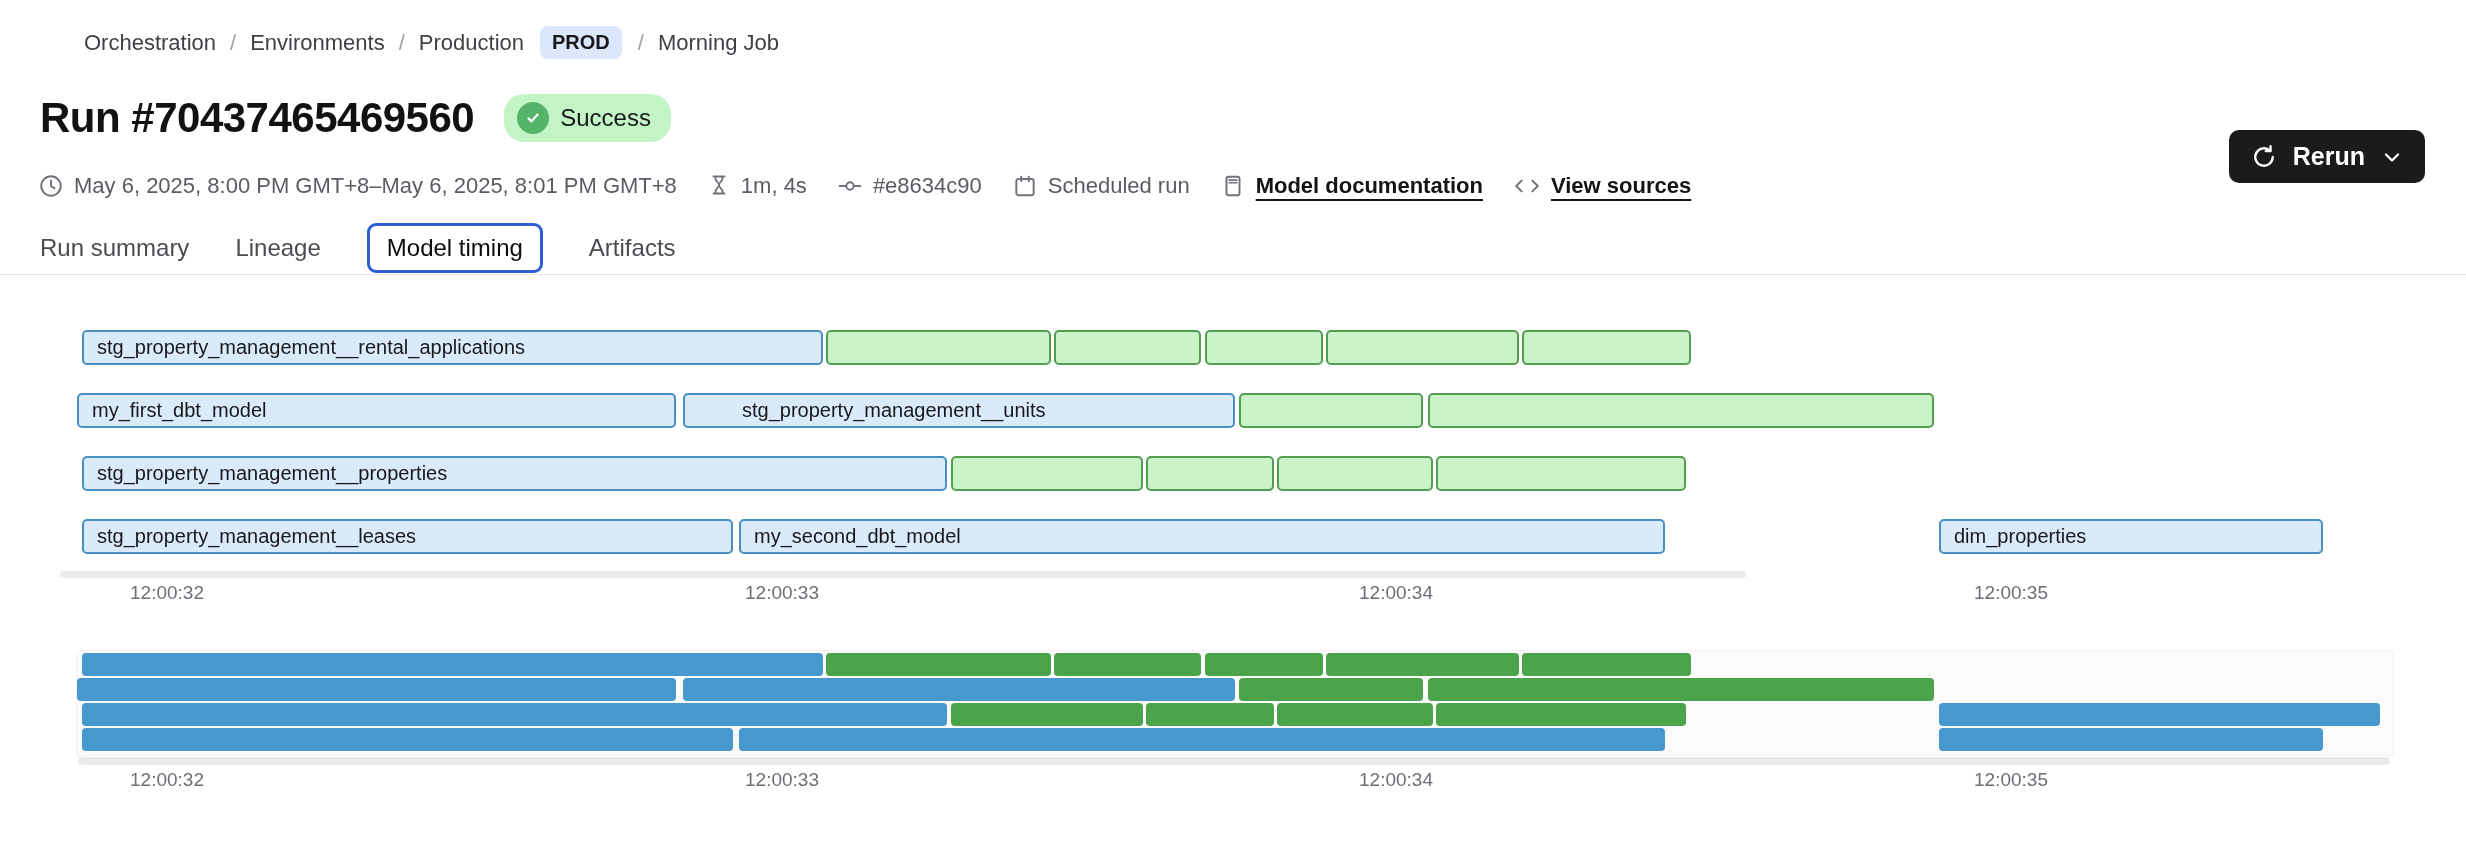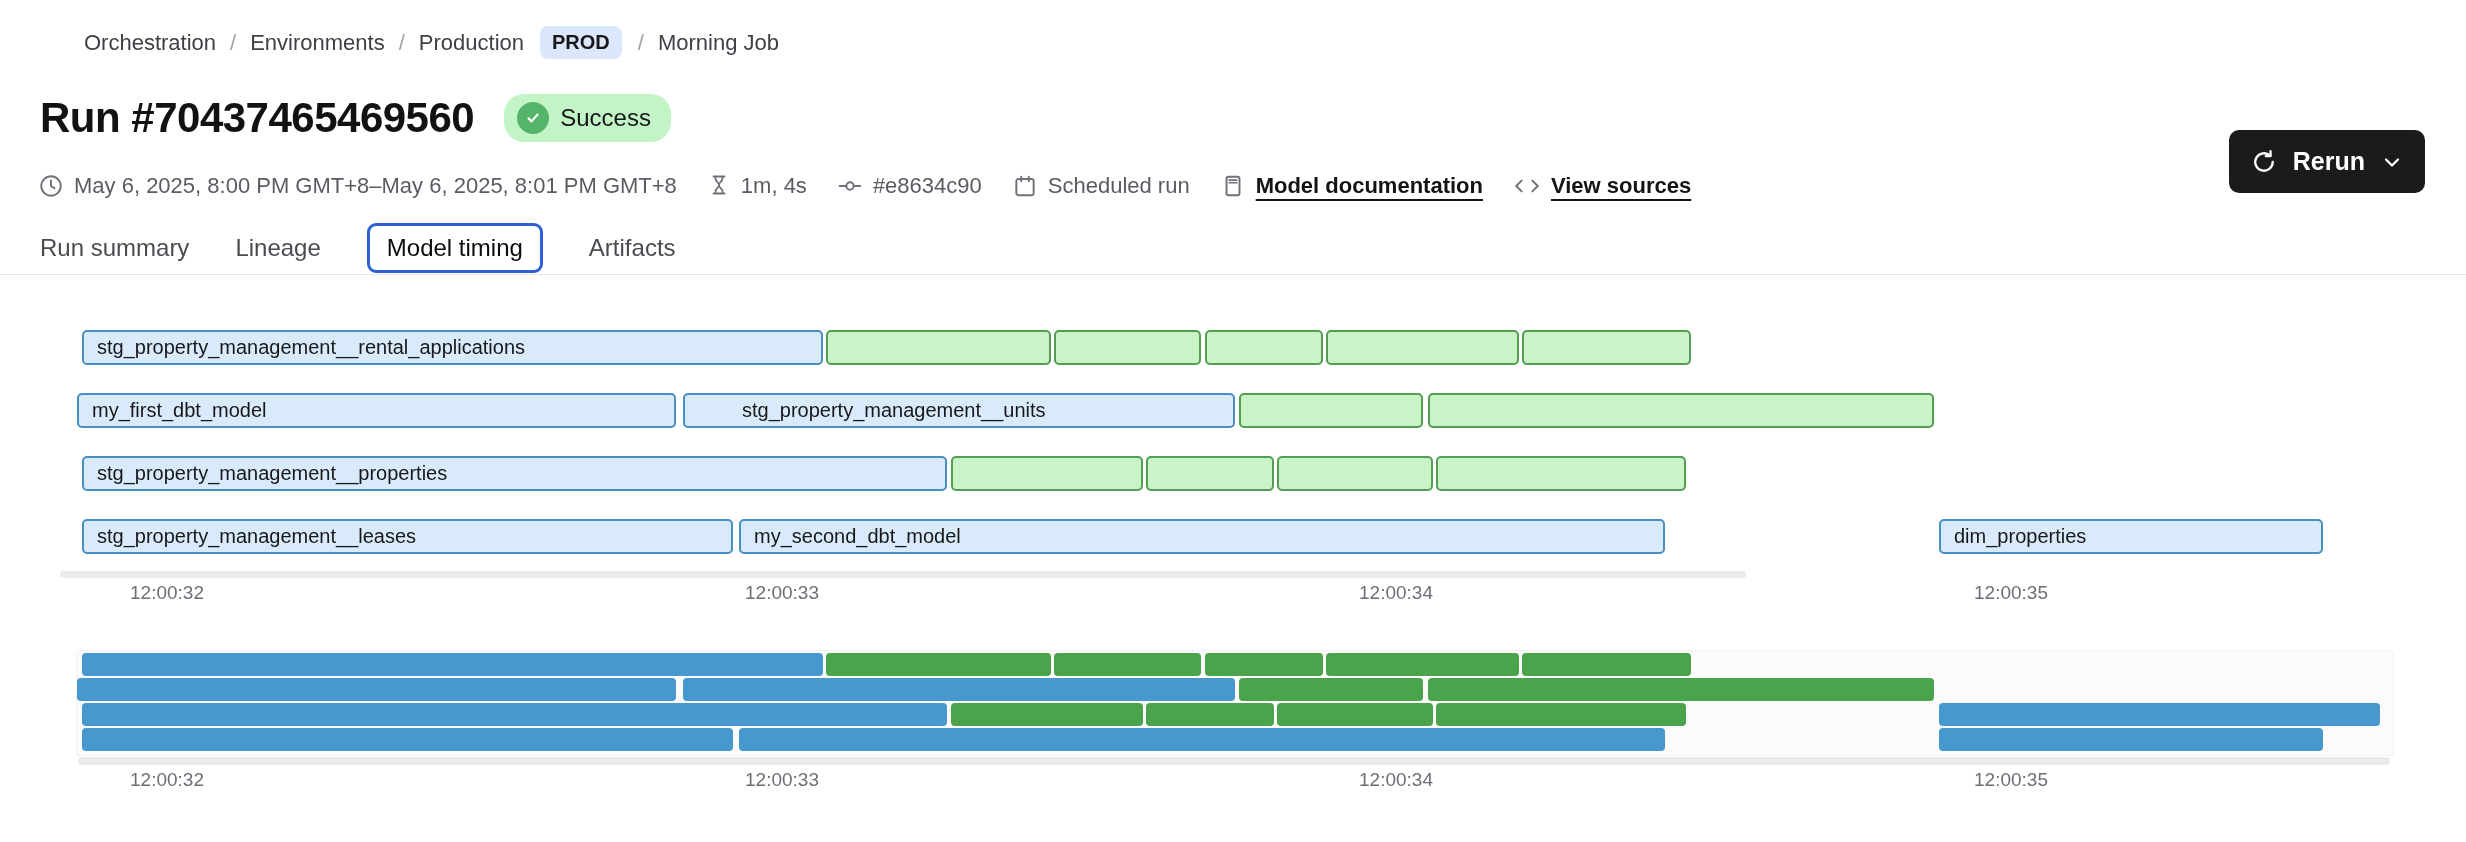--- a/index.html
+++ b/index.html
@@ -17,21 +17,21 @@
 
   
   .title-row { position:absolute; left:40px; top:94px; display:flex; align-items:center; gap:30px; }
   h1 { font-size:42px; font-weight:600; color:#121214; letter-spacing:-0.5px; }
   .status-badge { background:var(--badge-green-bg,#c2f4c6); border-radius:20px; padding:8px 20px 8px 13px;
                   display:flex; align-items:center; gap:11px; font-size:24px; font-weight:500; color:#17171a; }
   .check-circle { width:32px; height:32px; border-radius:50%; background:var(--badge-check-bg,#54b469);
                   display:flex; align-items:center; justify-content:center; }
 
   
-  .rerun-btn { position:absolute; top:130px; right:41px; height:63px; background:var(--rerun-bg,#1b1b1e);
+  .rerun-btn { position:absolute; top:130px; right:41px; height:53px; background:var(--rerun-bg,#1b1b1e);
                border:none; border-radius:10px; color:#fff; display:flex; align-items:center; gap:15px;
                padding:0 21px; font-size:25px; font-weight:600; font-family:inherit; cursor:pointer; }
 
   
   .meta-row { position:absolute; left:38px; top:168px; height:36px; display:flex; align-items:center;
               gap:30px; font-size:22px; color:#5b5b63; }
   .meta-item { display:flex; align-items:flex-start; gap:10px; white-space:nowrap; }
   .meta-icon { color:#71717a; display:flex; }
   .meta-link { color:#141416; font-weight:600; text-decoration:underline; text-underline-offset:6px;
                text-decoration-thickness:1.5px; cursor:pointer; }

